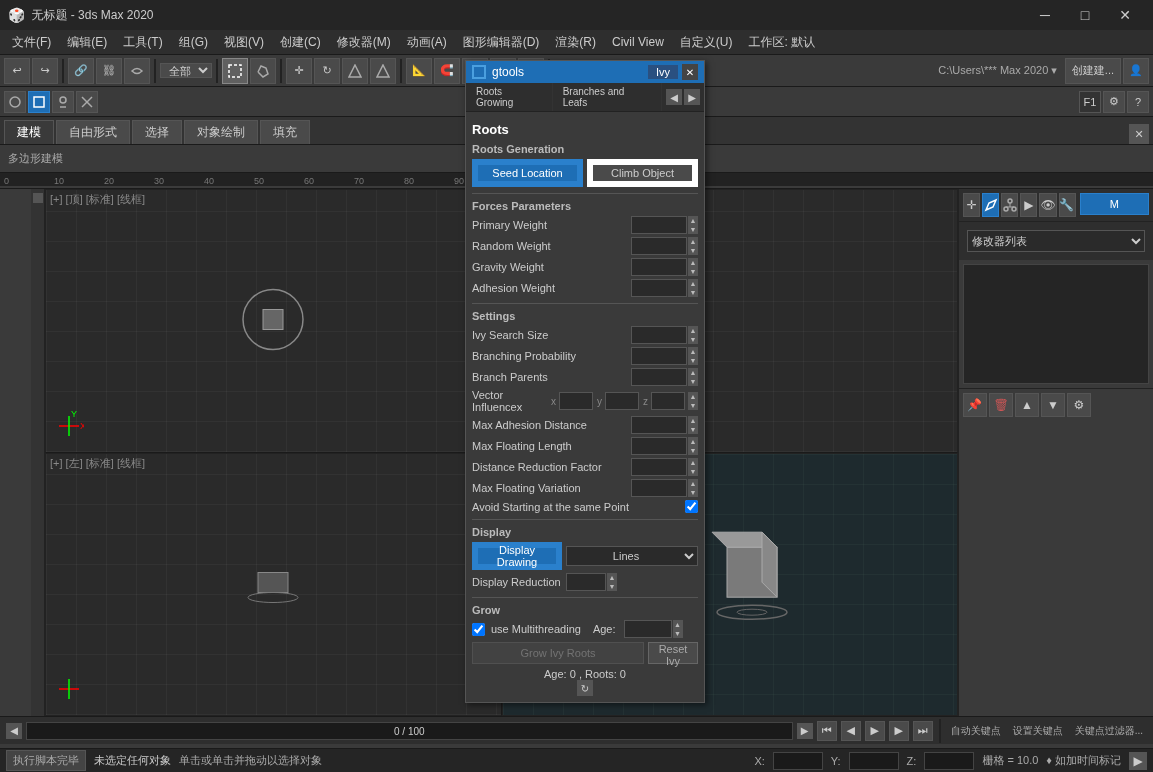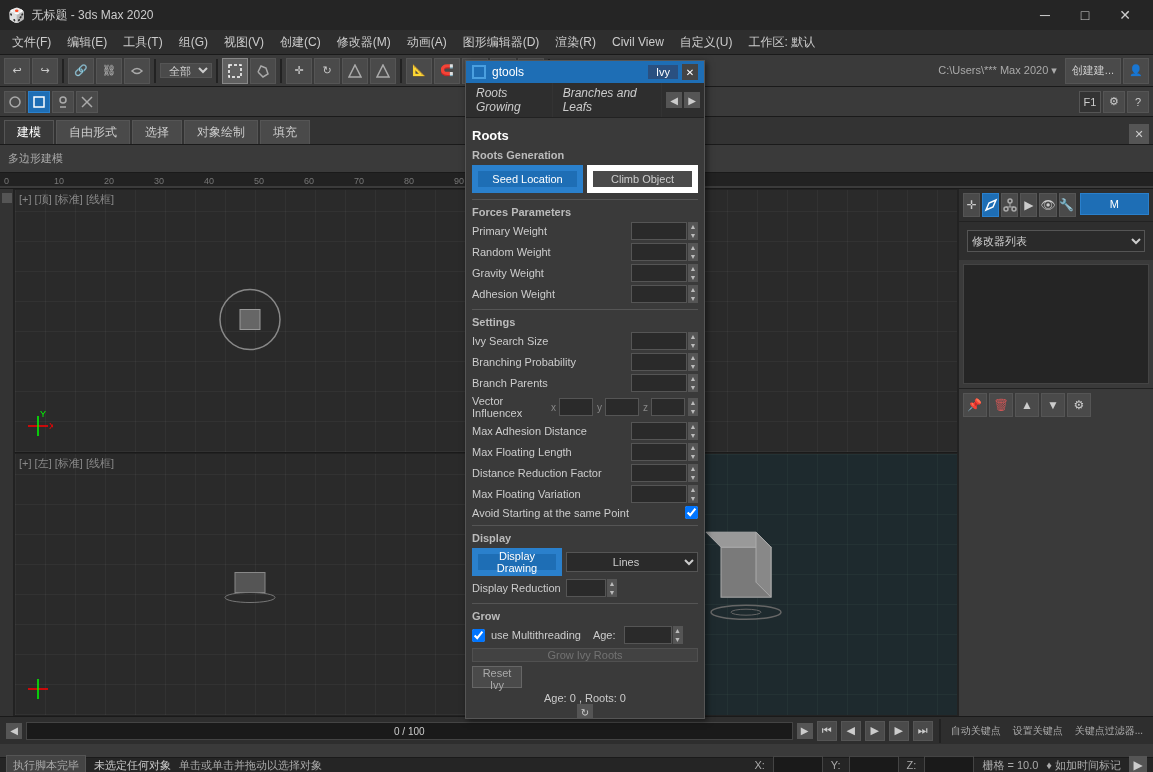--- a/index.html
+++ b/index.html
@@ -31,21 +31,21 @@
     
     .left-panel { width: 14px; background: #333; border-right: 1px solid #222; display: flex; flex-direction: column; align-items: center; padding-top: 4px; }
     .viewport { position: relative; border: 1px solid #222; overflow: hidden; background: #2a2a2a; }
     .viewport-header { position: absolute; top: 2px; left: 4px; color: #888; font-size: 11px; z-index: 2; }
     .viewport-grid { width: 100%; height: 100%; background-image: repeating-linear-gradient(0deg, rgba(255,255,255,0.04) 0px, rgba(255,255,255,0.04) 1px, transparent 1px, transparent 30px), repeating-linear-gradient(90deg, rgba(255,255,255,0.04) 0px, rgba(255,255,255,0.04) 1px, transparent 1px, transparent 30px); }
 
     
     .gtools-panel { position: absolute; left: 465px; top: 60px; width: 240px; background: #3a3a3a; border: 1px solid #555; z-index: 100; box-shadow: 2px 2px 6px rgba(0,0,0,0.5); }
     .gtools-titlebar { background: #1e6eb5; height: 22px; display: flex; align-items: center; justify-content: space-between; padding: 0 6px; font-size: 12px; color: #fff; }
     .gtools-tabs { display: flex; background: #2e2e2e; border-bottom: 1px solid #222; }
-    .gtools-tab { padding: 3px 10px; font-size: 12px; color: #ccc; cursor: pointer; border-right: 1px solid #333; font-style: italic; }
+    .gtools-tab { padding: 3px 10px; font-size: 10px; color: #ccc; cursor: pointer; border-right: 1px solid #333; }
     .gtools-body { background: #3a3a3a; padding: 6px; max-height: 600px; overflow-y: auto; }
 
     
     .section-title { font-size: 13px; color: #fff; font-weight: bold; margin-bottom: 6px; margin-top: 4px; }
     .subsection-title { font-size: 11px; color: #bbb; margin: 6px 0 4px 0; font-weight: bold; }
 
     .btn-row { display: flex; gap: 4px; margin-bottom: 6px; }
     .gtools-btn { flex: 1; height: 28px; background: #4a4a4a; border: 6px solid #ffffff; color: #ccc; font-size: 11px; cursor: pointer; display: flex; align-items: center; justify-content: center; }
     .gtools-btn.active { background: #1e6eb5; color: #fff; border-color: #2a80cc; }
 
@@ -65,21 +65,21 @@
 
     .display-row { display: flex; align-items: center; margin-bottom: 3px; gap: 4px; }
     .display-label { font-size: 11px; color: #ccc; width: 90px; }
     .display-select { height: 20px; background: #2a2a2a; border: 1px solid #555; color: #ccc; font-size: 11px; flex: 1; text-align: center; }
     .display-input { width: 40px; height: 18px; background: #2a2a2a; border: 1px solid #555; color: #ccc; font-size: 11px; padding: 0 3px; text-align: right; }
     .grow-row { display: flex; align-items: center; gap: 6px; margin-bottom: 4px; }
     .grow-label { font-size: 11px; color: #ccc; }
     .age-label { font-size: 11px; color: #ccc; margin-left: 6px; }
     .age-input { width: 48px; height: 18px; background: #2a2a2a; border: 1px solid #555; color: #ccc; font-size: 11px; padding: 0 3px; text-align: right; }
 
-    .grow-btn-row { display: flex; gap: 4px; margin-bottom: 4px; flex-direction: column; }
+    .grow-btn-row { display: flex; gap: 4px; margin-bottom: 4px; }
     .grow-action-btn { flex: 1; height: 22px; background: #4a4a4a; border: 1px solid #666; color: #aaa; font-size: 11px; cursor: pointer; }
     .grow-action-btn:disabled { opacity: 0.5; cursor: default; }
 
     .status-row { display: flex; align-items: center; justify-content: space-between; font-size: 11px; color: #ccc; flex-direction: column; }
 
     .ruler-bar { height: 16px; background: #2a2a2a; border-bottom: 1px solid #1a1a1a; position: relative; overflow: hidden; }
 
     
     .modifier-list { background: #252525; border: 1px solid #444; margin: 4px; height: 120px; }
     .modifier-dropdown { width: 100%; height: 22px; background: #2a2a2a; border: 1px solid #555; color: #ccc; font-size: 11px; margin: 4px; width: calc(100% - 8px); }
@@ -238,21 +238,21 @@
     <text x="204" y="11" fill="#777" font-size="9">40</text>
     <text x="254" y="11" fill="#777" font-size="9">50</text>
     <text x="304" y="11" fill="#777" font-size="9">60</text>
     <text x="354" y="11" fill="#777" font-size="9">70</text>
     <text x="404" y="11" fill="#777" font-size="9">80</text>
     <text x="454" y="11" fill="#777" font-size="9">90</text>
     <text x="504" y="11" fill="#777" font-size="9">100</text>
   </svg>
 </div>
 
-<div style="display:flex; height: calc(772px - 30px - 25px - 32px - 30px - 28px - 28px - 16px - 28px - 28px); position:relative;">
+<div style="display:flex; height: calc(772px - 30px - 25px - 32px - 30px - 28px - 28px - 16px - 28px - 28px); position:relative;padding-left:31px;">
 
   <div class="left-panel">
     <div style="width:10px; height:10px; background:#555; margin-bottom:4px; cursor:pointer;"></div>
   </div>
 
   <div style="flex:1; display:grid; grid-template-columns:1fr 1fr; grid-template-rows:1fr 1fr; position:relative;">
 
     <div class="viewport" style="border-right:1px solid #1a1a1a; border-bottom:1px solid #1a1a1a; position:relative; background:#2a2a2a; overflow:hidden;">
       <div class="viewport-grid"></div>
       <div class="viewport-header">[+] [顶] [标准] [线框]</div>
@@ -613,21 +613,21 @@
   <div class="tb-btn" style="width:20px;height:20px;">◀</div>
   <div class="tb-btn" style="width:20px;height:20px;">▶</div>
   <div class="tb-btn" style="width:20px;height:20px;">▶</div>
   <div class="tb-btn" style="width:20px;height:20px;">⏭</div>
   <div class="tb-separator"></div>
   <div style="font-size:10px; color:#aaa; padding:0 4px;">自动关键点</div>
   <div style="font-size:10px; color:#aaa; padding:0 4px;">设置关键点</div>
   <div style="font-size:10px; color:#aaa; padding:0 4px;">关键点过滤器...</div>
 </div>
 
-<div style="position:absolute; bottom:0; left:0; right:0; height:15px; background:#252525; border-top:1px solid #1a1a1a; display:flex; align-items:center; padding:0 6px; gap:8px;">
+<div style="position:absolute; bottom:0; left:0; right:0; height:24px; background:#252525; border-top:1px solid #1a1a1a; display:flex; align-items:center; padding:0 6px; gap:8px;">
   <span style="background:#444; border:1px solid #555; padding:2px 6px; font-size:11px; color:#aaa;">执行脚本完毕</span>
   <span style="font-size:11px; color:#ccc;">未选定任何对象</span>
   <span style="font-size:11px; color:#aaa;">单击或单击并拖动以选择对象</span>
   <div style="flex:1;"></div>
   <span style="font-size:11px; color:#aaa;">X:</span>
   <input type="text" style="width: 50px; height: 18px; background: rgb(26, 26, 26); border: 1px solid rgb(68, 68, 68); color: rgb(204, 204, 204); font-size: 11px; padding: 0px 3px;">
   <span style="font-size:11px; color:#aaa;">Y:</span>
   <input type="text" style="width: 50px; height: 18px; background: rgb(26, 26, 26); border: 1px solid rgb(68, 68, 68); color: rgb(204, 204, 204); font-size: 11px; padding: 0px 3px;">
   <span style="font-size:11px; color:#aaa;">Z:</span>
   <input type="text" style="width: 50px; height: 18px; background: rgb(26, 26, 26); border: 1px solid rgb(68, 68, 68); color: rgb(204, 204, 204); font-size: 11px; padding: 0px 3px;">

